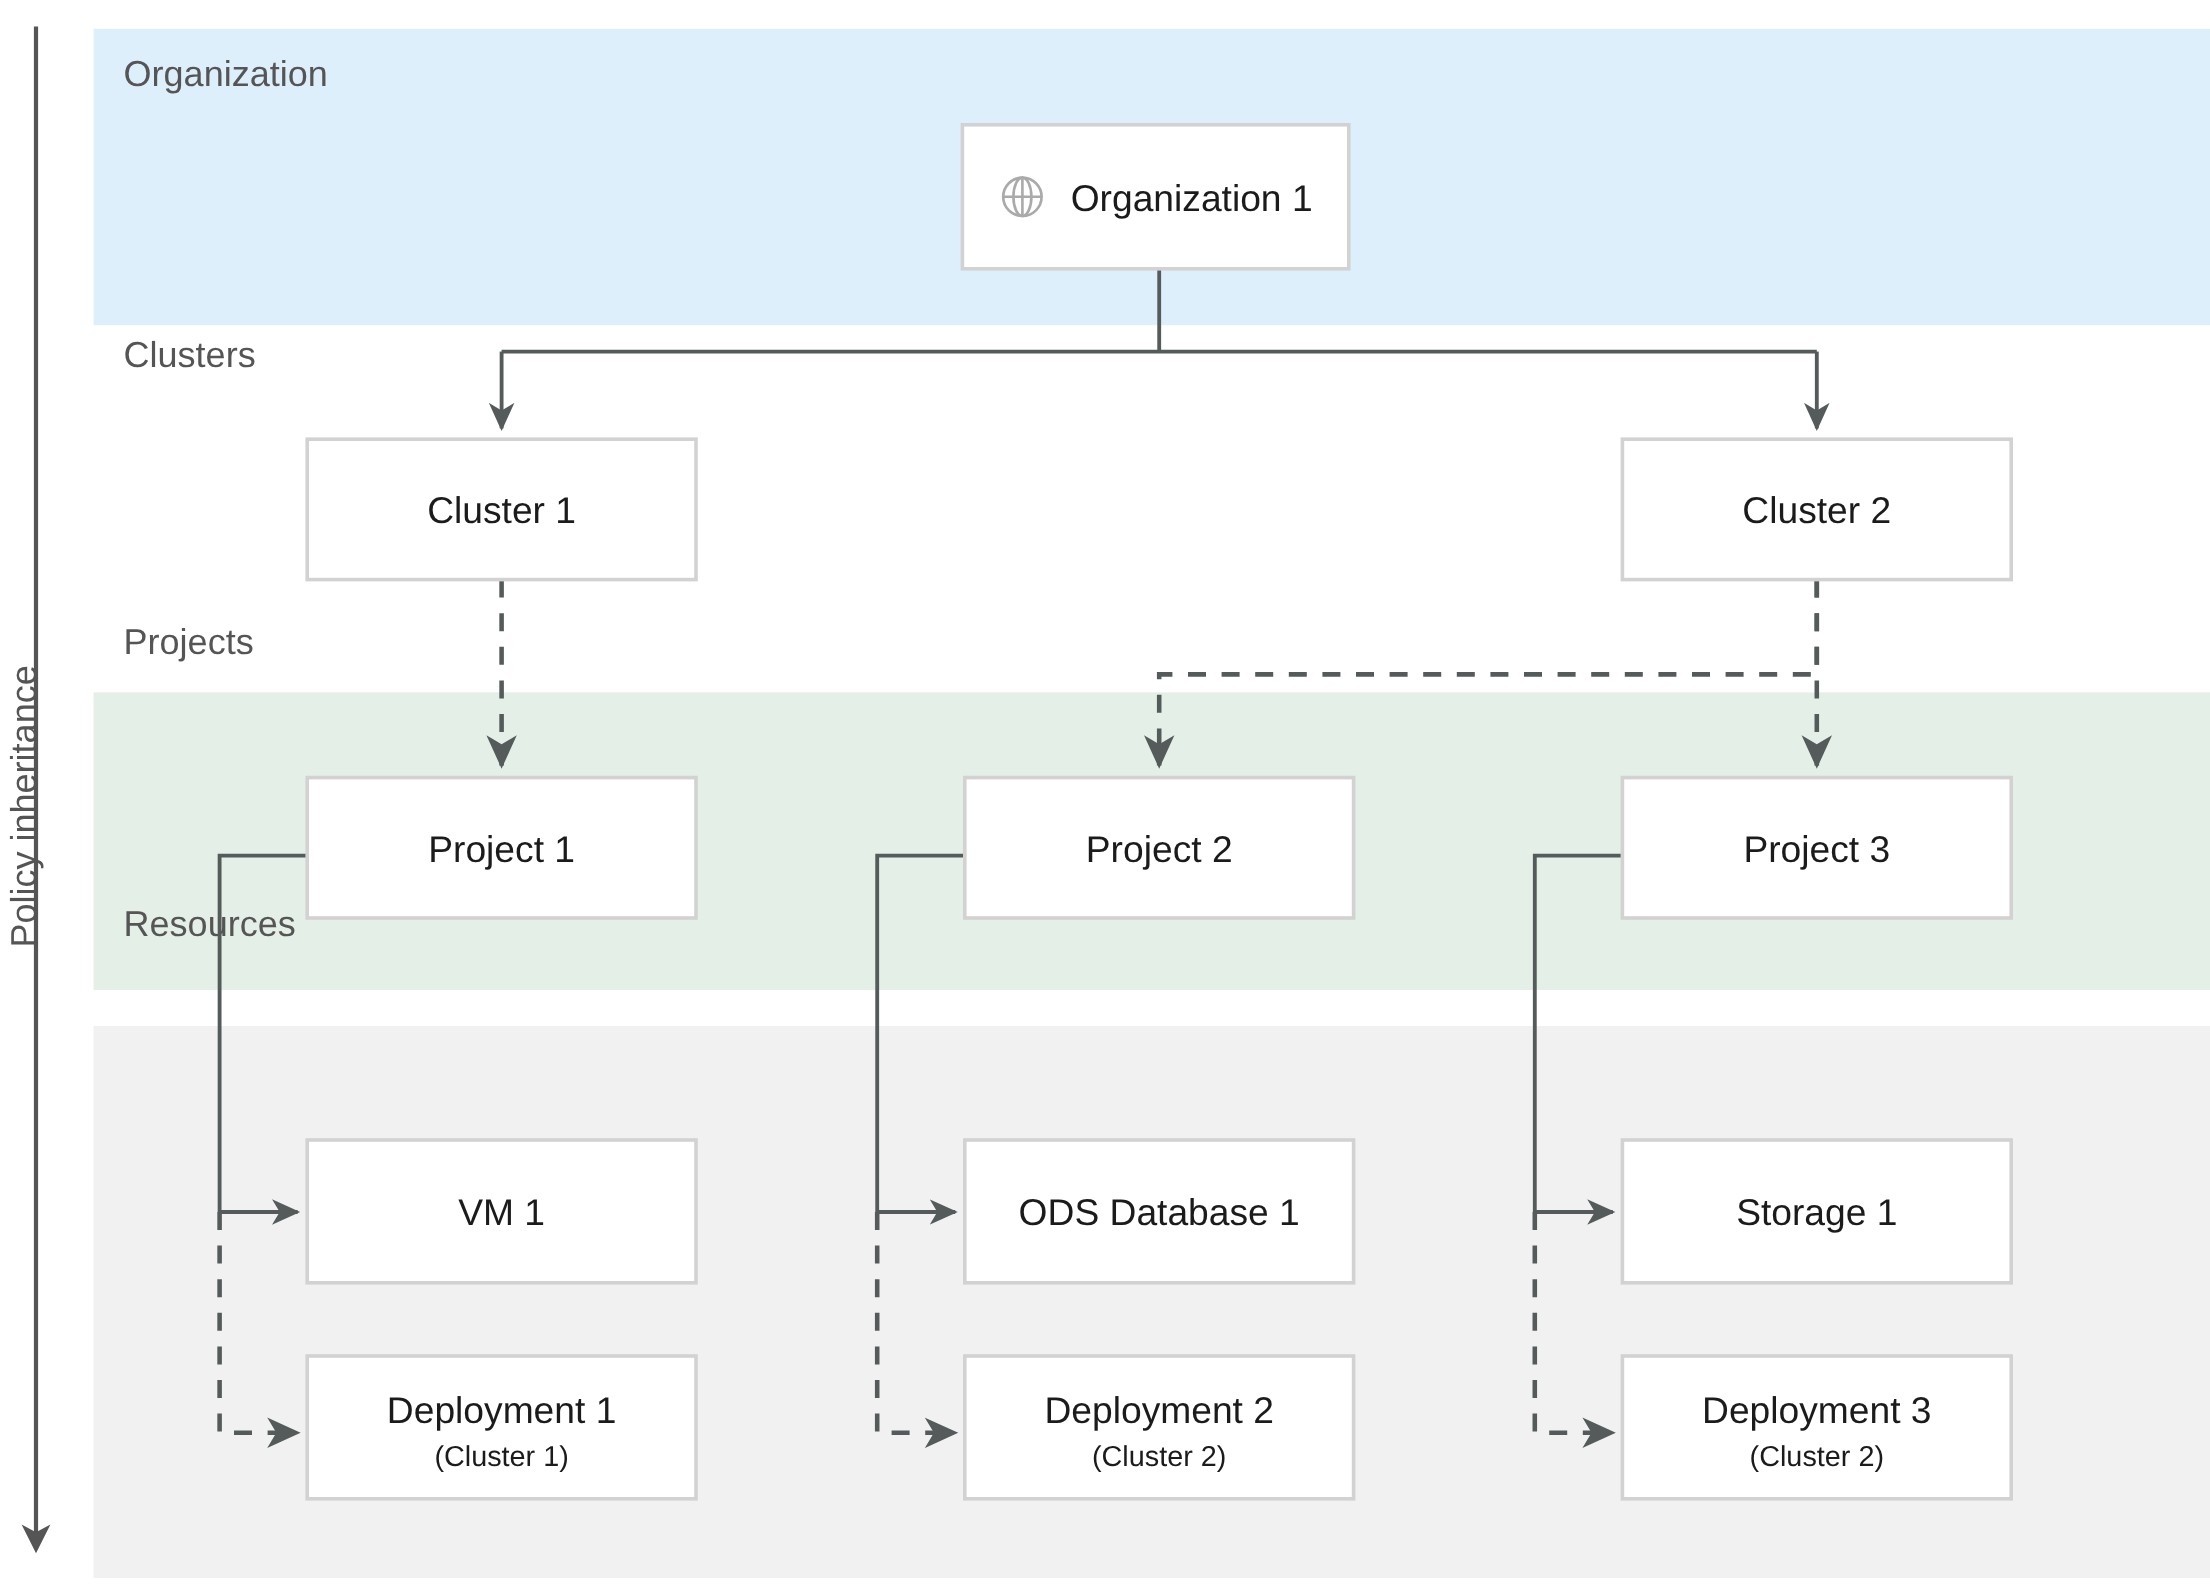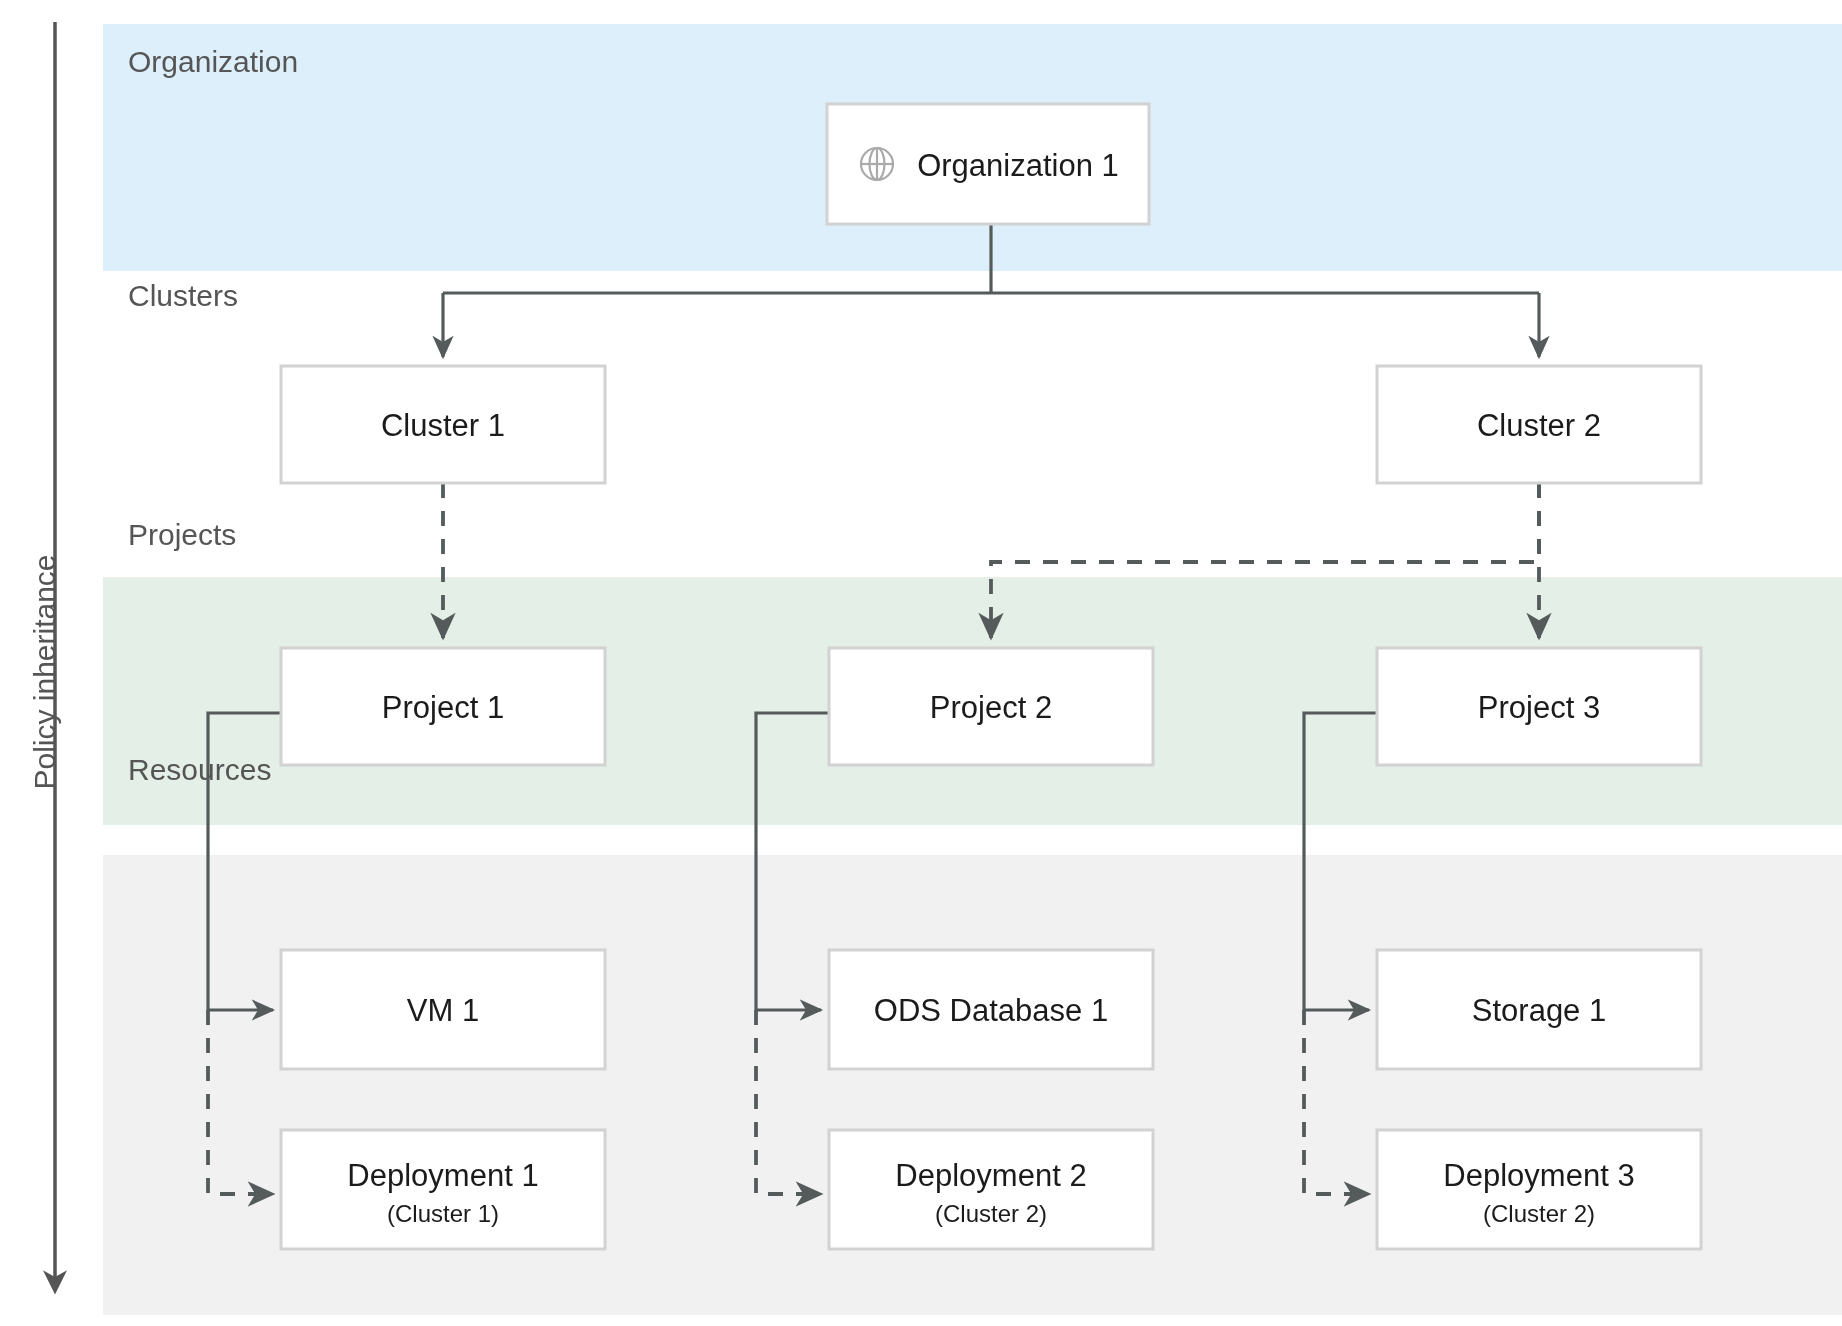--- a/index.html
+++ b/index.html
@@ -10,21 +10,20 @@
   body {
     width: 1842px;
     height: 1326px;
     font-family: "Liberation Sans", sans-serif;
     overflow: hidden;
   }
   #diagram-root {
     position: relative;
     width: 1810px;
     height: 1326px;
-    margin-left: 25px;
   }
   svg.canvas {
     position: absolute;
     top: 0;
     left: 0;
     width: 1842px;
     height: 1326px;
     display: block;
   }
   .band-label {

